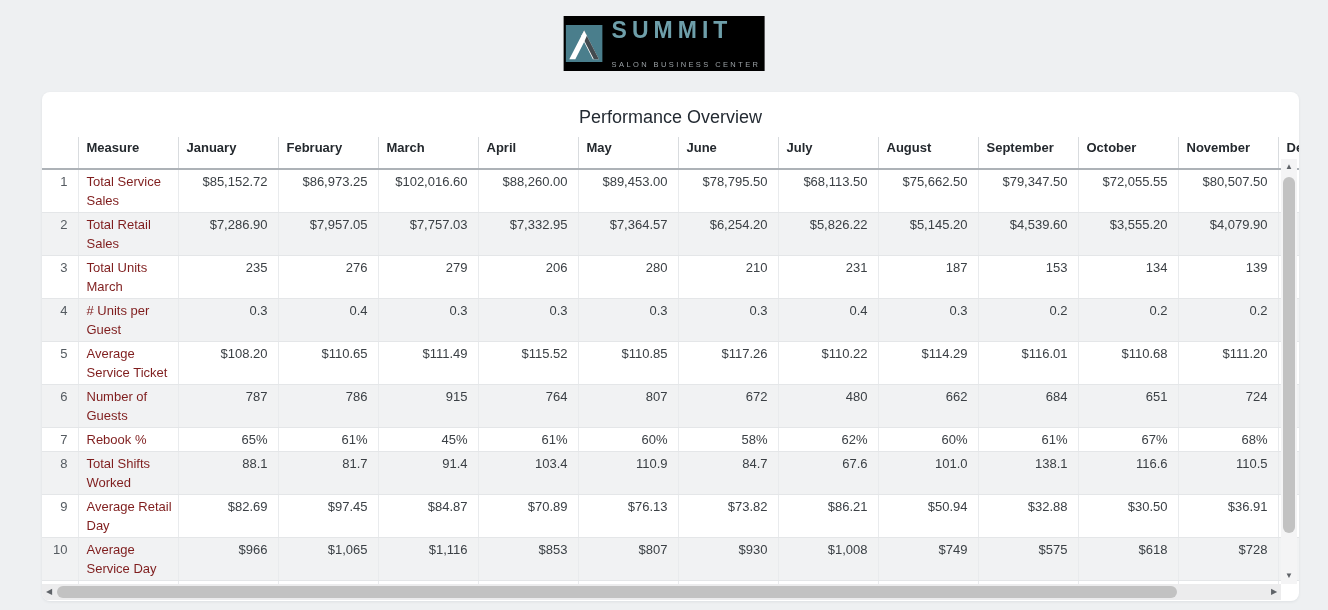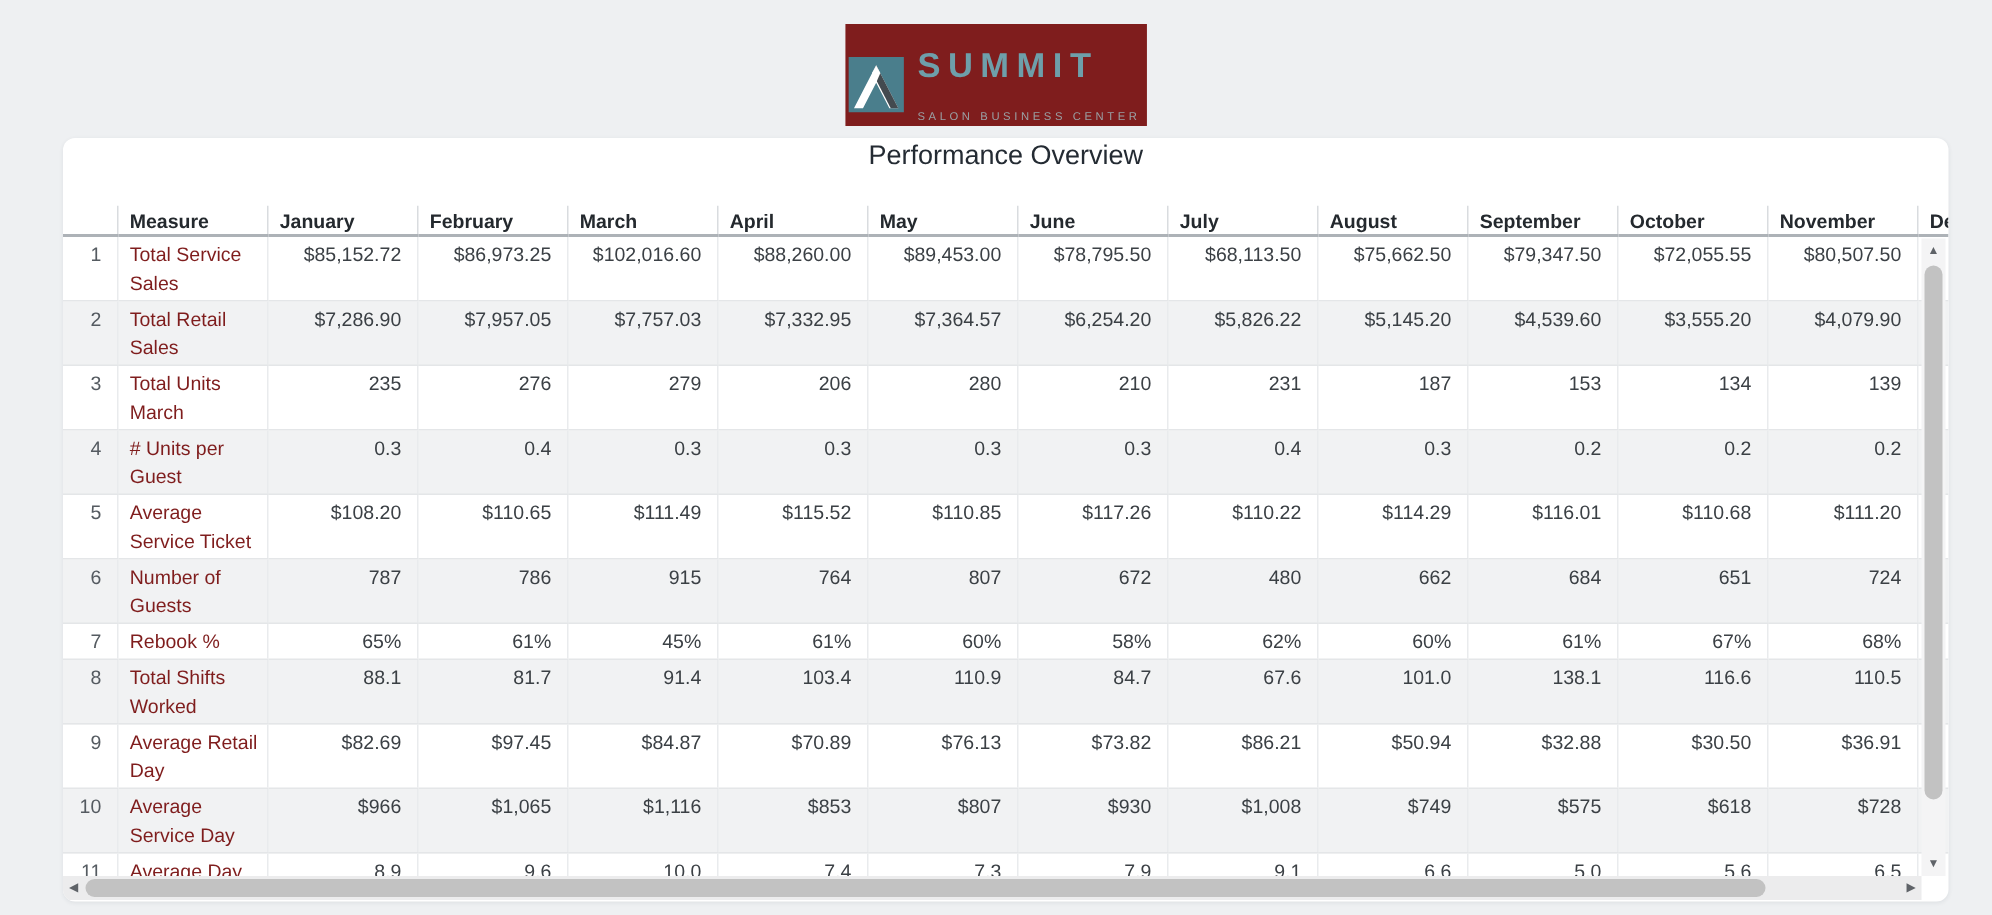--- a/index.html
+++ b/index.html
@@ -8,55 +8,55 @@
     font-family:"Liberation Sans", sans-serif;
     background:#eef0f2;
     position:relative;
     overflow:hidden;
     color:#3b4045;
   }
   
   .logo {
     position:absolute; top:16px; left:50%; transform:translateX(-50%);
     display:flex; align-items:center; gap:9px;
-    background:#7f1d1d; padding:15px 4px 2px 2px;
+    background:#000000; padding:2px 4px 2px 2px;
   }
   .logo-mark { width:37px; height:37px; display:block; }
   .logo-text { display:flex; flex-direction:column; }
   .brand {
     font-size:23px; font-weight:bold; letter-spacing:5px;
     color:#6e9faa; line-height:24px;
   }
   .tagline {
     font-size:7.5px; letter-spacing:2.4px; color:#9aa0a4;
     margin-top:18px; white-space:nowrap;
   }
   
   .card {
     position:absolute; left:42px; top:92px; width:1257px; height:509px;
     background:#ffffff; border-radius:8px;
     box-shadow:0 1px 3px rgba(40,50,60,.08);
     overflow:hidden;
   }
   .title {
-    text-align:center; 
+    text-align:center; margin-top:14px;
     font-size:18px; color:#242b33; line-height:22px;
   }
   
   .table-clip {
     position:absolute; left:0; top:45px; right:0; bottom:15px;
     overflow:hidden;
   }
   table { border-collapse:collapse; table-layout:fixed; width:1336px; font-size:13px; }
   col.c-num { width:36px; }
   col.c-measure { width:100px; }
   col.c-month { width:100px; }
   th {
     font-weight:bold; color:#24292e; text-align:left;
-    padding:2px 6px 0 8px; line-height:17px;
+    padding:2px 6px 12px 8px; line-height:17px;
     border-bottom:2px solid #adb2b7;
     white-space:nowrap; overflow:hidden;
   }
   th.sep { border-left:1px solid #d9dcdf; }
   td {
     padding:2px 10px 2px 8px; line-height:19px; vertical-align:top;
     border-bottom:1px solid #e4e6e8;
   }
   td.sep { border-left:1px solid #e9ebed; }
   td.num  { text-align:right; color:#555b61; padding-right:10px; }

